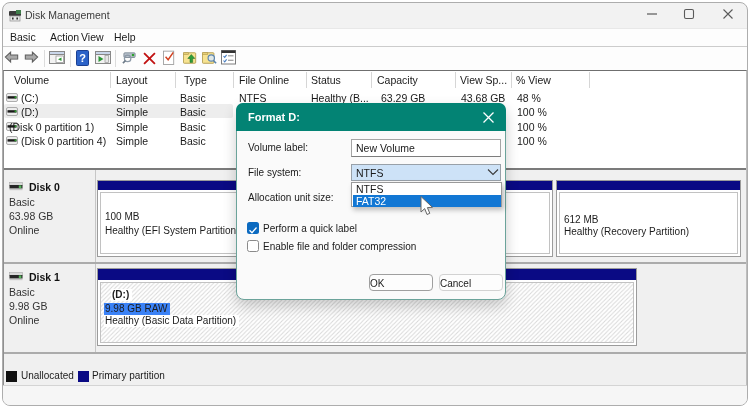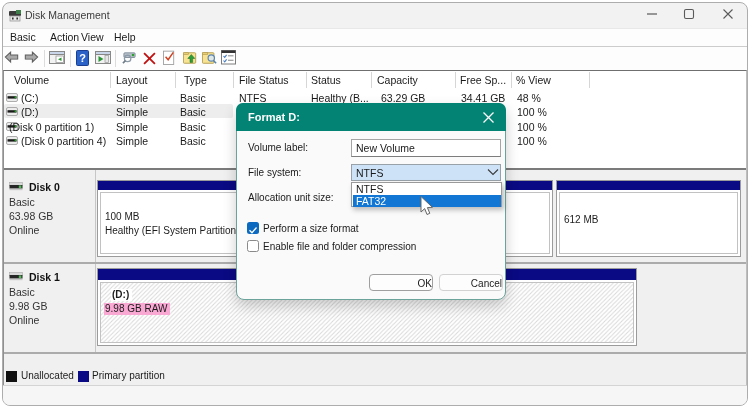--- a/index.html
+++ b/index.html
@@ -23,21 +23,21 @@
   .pblock { position:absolute; background:#fff; border:1px solid #9b9b9b; z-index:3; }
   .pbar { position:absolute; left:0; top:0; width:100%; height:9px; background:#0a0a84; }
   .pinner { position:absolute; left:2px; right:2px; top:11px; bottom:2px; border:1px solid #c2c2c2; }
   .lsq { position:absolute; width:11px; height:11px; z-index:3; }
 
   #dlg { position:absolute; left:236px; top:103px; width:270px; height:197px; background:#fafafa; border-radius:8px; border:1px solid #6ba39a; box-shadow:0 6px 14px rgba(0,0,0,0.20); z-index:50; }
   #dlg-head { position:absolute; left:236px; top:103px; width:270px; height:28px; background:#038374; border-radius:7px 7px 0 0; z-index:51; }
   .z55 { z-index:55; }
   #ddlist { position:absolute; left:351px; top:182px; width:151px; height:25px; background:#fff; border:1px solid #9a9a9a; box-shadow:2px 3px 5px rgba(0,0,0,0.25); z-index:60; }
   .z65 { z-index:65; }
-  .btn { position:absolute; top:274px; width:64px; height:17px; background:#fdfdfd; border:1px solid #d2d2d2; border-radius:4px; font-size:10px; color:#1b1b1b; text-align:right; padding-top:2.5px; z-index:55; }
+  .btn { position:absolute; top:274px; width:64px; height:17px; background:#fdfdfd; border:1px solid #d2d2d2; border-radius:4px; font-size:10px; color:#1b1b1b; text-align:left; padding-top:2.5px; z-index:55; }
 </style>
 </head>
 <body>
 <div id="win">
   <div id="win-topbg">
       <div id="menusep"></div>
     </div>
   <div id="statusbar"></div>
 </div>
 
@@ -128,40 +128,40 @@
 <div class="hsep" style="left:175px"></div>
 <div class="hsep" style="left:233px"></div>
 <div class="hsep" style="left:306px"></div>
 <div class="hsep" style="left:371px"></div>
 <div class="hsep" style="left:455px"></div>
 <div class="hsep" style="left:511px"></div>
 <div class="hsep" style="left:589px"></div>
 <div class="txt z3" style="left:14px;top:74px">Volume</div>
 <div class="txt z3" style="left:116px;top:74px">Layout</div>
 <div class="txt z3" style="left:184px;top:74px">Type</div>
-<div class="txt z3" style="left:239px;top:74px">File Status</div>
+<div class="txt z3" style="left:239px;top:74px">File Online</div>
 <div class="txt z3" style="left:311px;top:74px">Status</div>
 <div class="txt z3" style="left:377px;top:74px">Capacity</div>
-<div class="txt z3" style="left:460px;top:74px">Free Sp...</div>
+<div class="txt z3" style="left:460px;top:74px">View Sp...</div>
 <div class="txt z3" style="left:516px;top:74px">% View</div>
 
 <div class="abs z3" style="left:4px;top:104px;width:229px;height:14px;background:#ededed;border-radius:2px"></div>
 
 <svg class="vicon" style="left:6px;top:93px" viewBox="0 0 12 9">
     <rect x="0.5" y="0.5" width="11" height="8" rx="1.5" fill="#ececec" stroke="#9a9a9a" stroke-width="0.8"></rect>
     <rect x="1.5" y="3.2" width="9" height="2.4" fill="#1a1a1a"></rect>
     <rect x="8.6" y="3.4" width="1.8" height="1.8" fill="#2da12d"></rect>
   </svg>
 <div class="txt z3" style="left:21px;top:92px">(C:)</div>
 <div class="txt z3" style="left:116px;top:92px">Simple</div>
 <div class="txt z3" style="left:180px;top:92px">Basic</div>
 <div class="txt z3" style="left:239px;top:92px">NTFS</div>
 <div class="txt z3" style="left:311px;top:92px">Healthy (B...</div>
 <div class="txt z3" style="left:381px;top:92px">63.29 GB</div>
-<div class="txt z3" style="left:461px;top:92px">34.41 GB</div>
+<div class="txt z3" style="left:461px;top:92px">43.68 GB</div>
 <div class="txt z3" style="left:517px;top:92px">48 %</div>
 
 <svg class="vicon" style="left:6px;top:107px" viewBox="0 0 12 9">
     <rect x="0.5" y="0.5" width="11" height="8" rx="1.5" fill="#ececec" stroke="#9a9a9a" stroke-width="0.8"></rect>
     <rect x="1.5" y="3.2" width="9" height="2.4" fill="#1a1a1a"></rect>
     <rect x="8.6" y="3.4" width="1.8" height="1.8" fill="#2da12d"></rect>
   </svg>
 <div class="txt z3" style="left:21px;top:106px">(D:)</div>
 <div class="txt z3" style="left:116px;top:106px">Simple</div>
 <div class="txt z3" style="left:180px;top:106px">Basic</div>
@@ -208,20 +208,21 @@
   <div class="t11" style="left:7px;top:44px">Healthy (EFI System Partition)</div>
 </div>
 <div class="pblock" style="left:303px;top:180px;width:250px;height:77px">
   <div class="pbar"></div>
   <div class="pinner"></div>
 </div>
 <div class="pblock" style="left:556px;top:180px;width:185px;height:77px">
   <div class="pbar"></div>
   <div class="pinner"></div>
   <div class="t11" style="left:7px;top:33px">612 MB</div>
+  <div class="t11" style="left:7px;top:45px">Healthy (Recovery Partition)</div>
 </div>
 
 <div class="abs z3" style="left:95px;top:264px;width:1px;height:88px;background:#c6c6c6"></div>
 <svg class="abs z3" style="left:9px;top:271px" width="14" height="11" viewBox="0 0 14 11">
     <rect x="0.5" y="1.5" width="13" height="3" fill="#d9d9d9" stroke="#a8a8a8" stroke-width="0.6"></rect>
     <rect x="0.5" y="4" width="13" height="3.6" fill="#262626"></rect>
     <rect x="9.8" y="4.4" width="2.6" height="2.8" fill="#55b45a"></rect>
     <rect x="0.5" y="7.6" width="13" height="1.6" fill="#c6c6c6"></rect>
   </svg>
 <div class="dname" style="left:29px;top:271px">Disk 1</div>
@@ -236,21 +237,22 @@
     <defs>
           <pattern id="hp" width="4.25" height="4.25" patternUnits="userSpaceOnUse">
       <rect width="4.25" height="4.25" fill="#ffffff"></rect>
       <path d="M-1.06 1.06 L1.06 -1.06 M0 4.25 L4.25 0 M3.19 5.31 L5.31 3.19" stroke="#d9d9d9" stroke-width="1"></path>
     </pattern>
         </defs>
     <rect width="536" height="62" fill="url(#hp)"></rect>
   </svg>
     </div>
   <div class="t11" style="left:13px;top:20px;font-weight:bold;background:#fff;padding:0 3px 1px 1px">(D:)</div>
-  <div class="t11" style="left:6px;top:34px;background:#f9a8d4;padding:0 3px 1px 1px">9.98 GB RAW</div>
+  <div class="t11" style="left:6px;top:34px;background:#3b82f6;padding:0 3px 1px 1px">9.98 GB RAW</div>
+  <div class="t11" style="left:6px;top:46px;background:#fff;padding:0 3px 1px 1px">Healthy (Basic Data Partition)</div>
 </div>
 
 <div class="lsq" style="left:6px;top:371px;background:#111"></div>
 <div class="t11" style="left:21px;top:370px;z-index:3">Unallocated</div>
 <div class="lsq" style="left:78px;top:371px;background:#0a0a84"></div>
 <div class="t11" style="left:92px;top:370px;z-index:3">Primary partition</div>
 
 <div id="dlg"></div>
 <div id="dlg-head"></div>
 <div class="abs z55 txt" style="left:248px;top:111px;font-weight:bold;color:#fff;font-size:11px">Format D:</div>
@@ -279,18 +281,18 @@
 <div class="abs z65 txt" style="left:356px;top:195px;color:#fff">FAT32</div>
 <svg class="abs z65" style="left:420px;top:196px" width="15" height="21" viewBox="0 0 15 21">
   <path d="M1 0.5 L1 16 L4.7 12.6 L7 18.5 L9.8 17.3 L7.4 11.6 L12.4 11.3 Z" fill="#fff" stroke="#666" stroke-width="1"></path>
 </svg>
 
 <div class="abs z55" style="left:247px;top:222px;width:12px;height:12px;border-radius:2.5px;background:#0b6ac0">
   <svg width="12" height="12" viewBox="0 0 12 12">
       <path d="M2.5 6.2 L5 8.7 L9.5 3.5" fill="none" stroke="#fff" stroke-width="1.3"></path>
     </svg>
 </div>
-<div class="abs z55 txt" style="left:263px;top:223px;font-size:10px">Perform a size format</div>
+<div class="abs z55 txt" style="left:263px;top:223px;font-size:10px">Perform a quick label</div>
 <div class="abs z55" style="left:247px;top:240px;width:12px;height:12px;border-radius:2.5px;background:#fff;border:1px solid #8a8a8a"></div>
 <div class="abs z55 txt" style="left:263px;top:241px;font-size:10px">Enable file and folder compression</div>
 
 <div class="btn" style="left:369px;border-color:#9f9f9f">OK</div>
 <div class="btn" style="left:439px">Cancel</div>
 
 </body></html>

